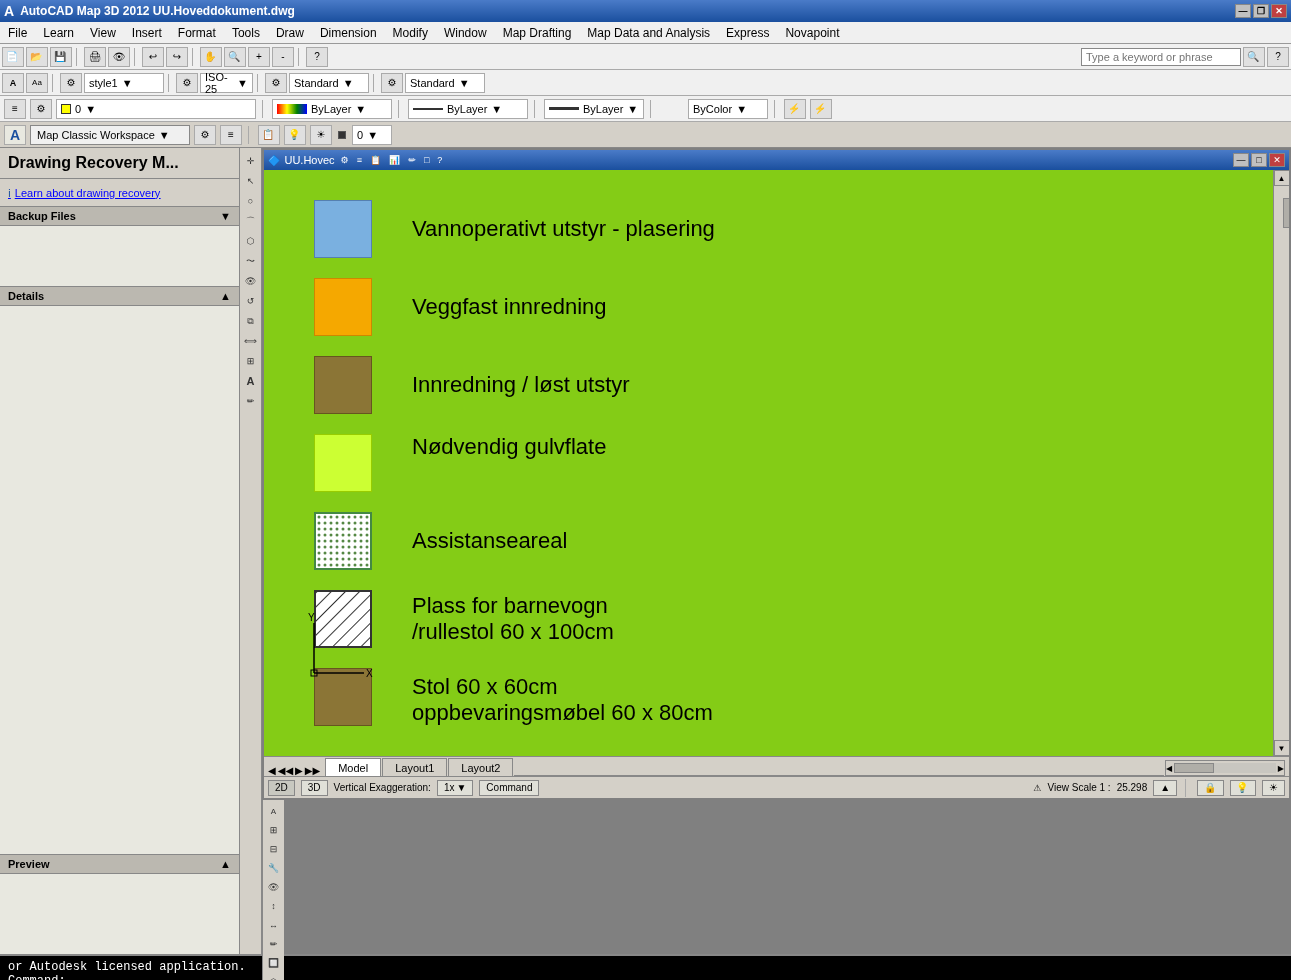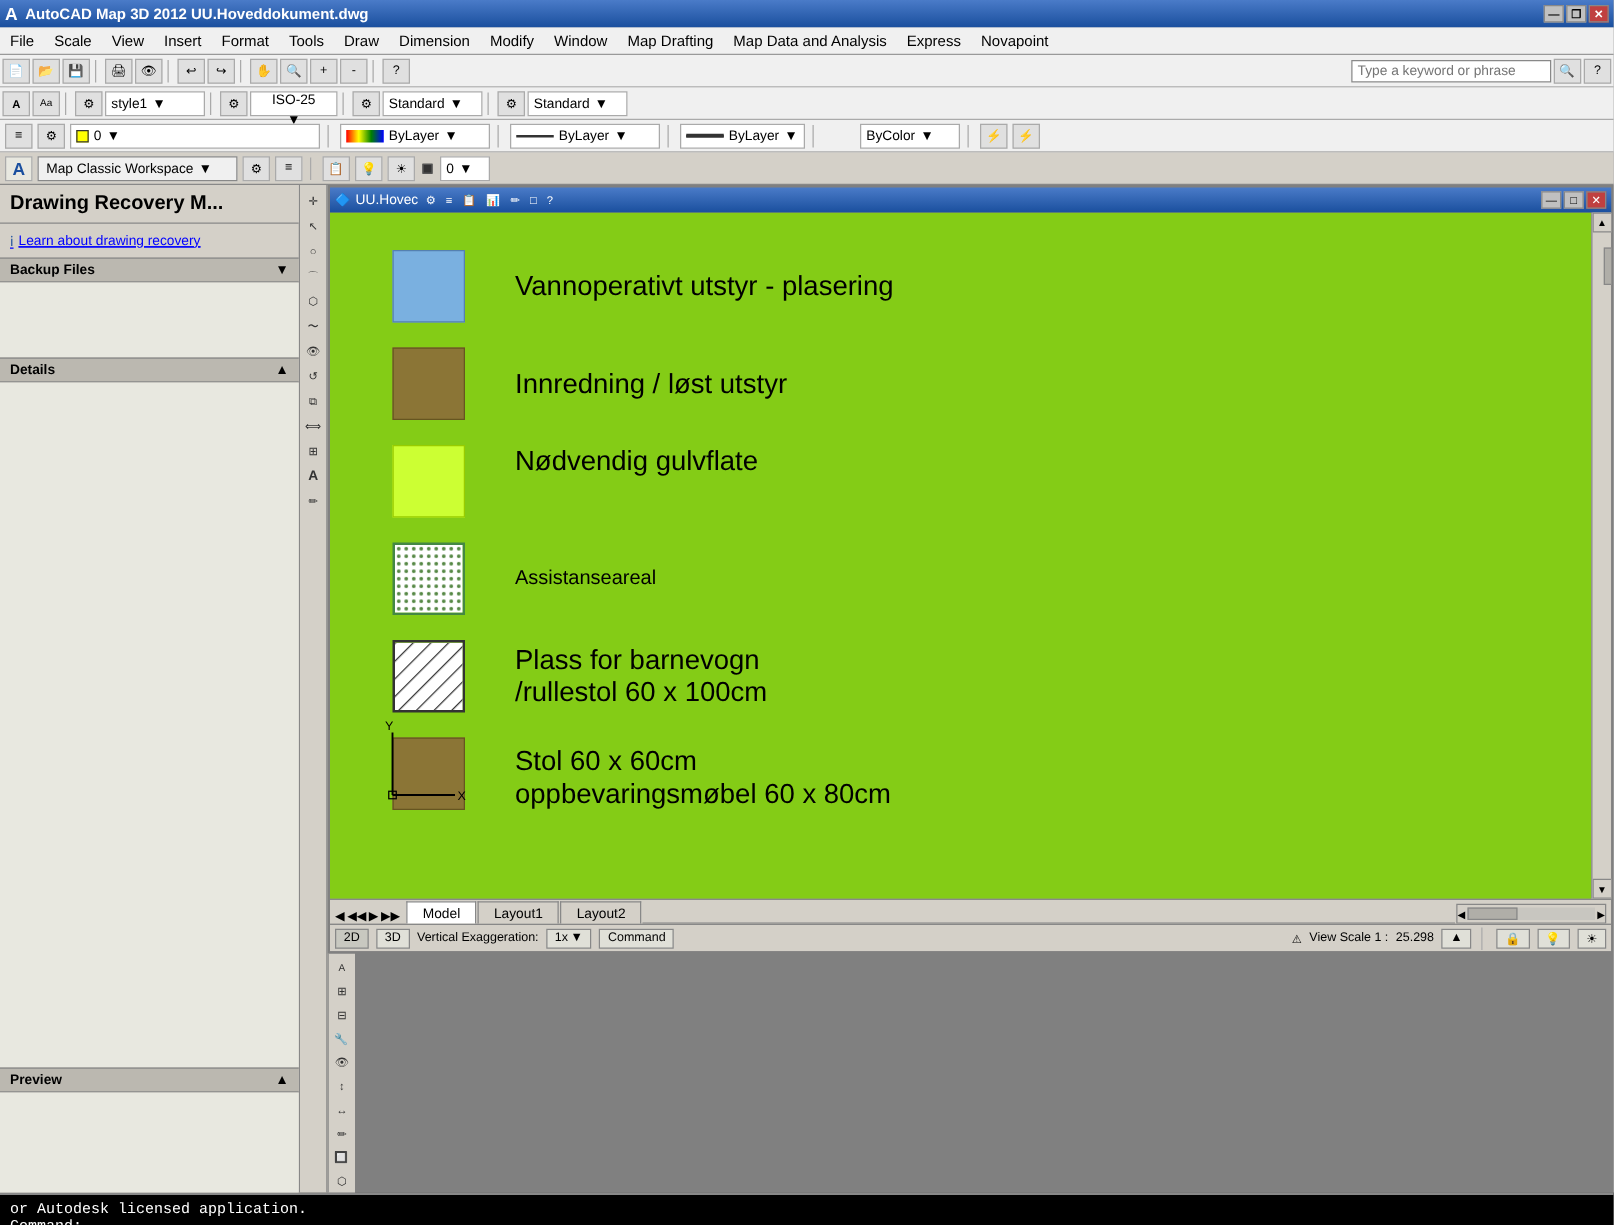--- a/index.html
+++ b/index.html
@@ -316,21 +316,21 @@
   </div>
   <div id="titlebar-right">
     <div class="title-btn">—</div>
     <div class="title-btn">❐</div>
     <div class="title-btn" style="background:#c04040; color:white;">✕</div>
   </div>
 </div>
 
 <div id="menubar">
   <div class="menu-item">File</div>
-  <div class="menu-item">Scale</div>
+  <div class="menu-item">Learn</div>
   <div class="menu-item">View</div>
   <div class="menu-item">Insert</div>
   <div class="menu-item">Format</div>
   <div class="menu-item">Tools</div>
   <div class="menu-item">Draw</div>
   <div class="menu-item">Dimension</div>
   <div class="menu-item">Modify</div>
   <div class="menu-item">Window</div>
   <div class="menu-item">Map Drafting</div>
   <div class="menu-item">Map Data and Analysis</div>
@@ -370,21 +370,21 @@
       <span style="font-size:8px;">Aa</span>
     </div>
   <div class="tb-separator"></div>
   <div class="tb-btn">⚙</div>
   <div class="tb-dropdown" style="width:80px;">
     <span>style1</span>
     <span>▼</span>
   </div>
   <div class="tb-separator"></div>
   <div class="tb-btn">⚙</div>
-  <div class="tb-dropdown" style="width:70px;flex-direction:column;">
+  <div class="tb-dropdown" style="width:53px;">
     <span>ISO-25</span>
     <span>▼</span>
   </div>
   <div class="tb-separator"></div>
   <div class="tb-btn">⚙</div>
   <div class="tb-dropdown" style="width:80px;">
     <span>Standard</span>
     <span>▼</span>
   </div>
   <div class="tb-separator"></div>
@@ -522,20 +522,24 @@
 
             <div class="drawing-canvas">
 
               <div style="padding: 30px 50px; display:flex; flex-direction:column; gap:20px; background:#84cc16; height:100%;">
 
                 <div style="display:flex; align-items:center; gap:40px;">
                   <div style="width:58px; height:58px; background:#7ab0e0; border:1px solid #5580b0; flex-shrink:0;"></div>
                   <span style="font-size:22px; font-family:Arial,sans-serif;">Vannoperativt utstyr - plasering</span>
                 </div>
 
+                <div style="display:flex; align-items:center; gap:40px;">
+                  <div style="width:58px; height:58px; background:#f5a800; border:1px solid #cc8800; flex-shrink:0;"></div>
+                  <span style="font-size:22px; font-family:Arial,sans-serif;">Veggfast innredning</span>
+                </div>
 
                 <div style="display:flex; align-items:center; gap:40px;">
                   <div style="width:58px; height:58px; background:#8b7536; border:1px solid #665520; flex-shrink:0;"></div>
                   <span style="font-size:22px; font-family:Arial,sans-serif;">Innredning / løst utstyr</span>
                 </div>
 
                 <div style="display:flex; align-items:flex-start; gap:40px;">
                   <div style="width:58px; height:58px; background:#ccff33; border:1px solid #99cc00; flex-shrink:0;"></div>
                   <span style="font-size:22px; font-family:Arial,sans-serif;">Nødvendig gulvflate</span>
                 </div>
@@ -543,21 +547,21 @@
                 <div style="display:flex; align-items:center; gap:40px;">
                   <div style="width:58px; height:58px; border:2px solid #448844; flex-shrink:0; position:relative; overflow:hidden;">
                     <svg width="58" height="58" xmlns="http://www.w3.org/2000/svg">
                       <rect width="58" height="58" fill="white"></rect>
                       <pattern id="dots" x="0" y="0" width="6" height="6" patternUnits="userSpaceOnUse">
                         <circle cx="3" cy="3" r="1.5" fill="#558844"></circle>
                       </pattern>
                       <rect width="58" height="58" fill="url(#dots)"></rect>
                     </svg>
                   </div>
-                  <span style="font-size:16px; font-family:Arial,sans-serif;text-align:right;">Assistanseareal</span>
+                  <span style="font-size:22px; font-family:Arial,sans-serif;text-align:right;">Assistanseareal</span>
                 </div>
 
                 <div style="display:flex; align-items:center; gap:40px;">
                   <div style="width:58px; height:58px; border:2px solid #333; flex-shrink:0; overflow:hidden;">
                     <svg width="58" height="58" xmlns="http://www.w3.org/2000/svg">
                       <rect width="58" height="58" fill="white"></rect>
                       <pattern id="hatch" x="0" y="0" width="10" height="10" patternUnits="userSpaceOnUse" patternTransform="rotate(45)">
                         <line x1="0" y1="0" x2="0" y2="10" stroke="#333" stroke-width="2"></line>
                       </pattern>
                       <rect width="58" height="58" fill="url(#hatch)"></rect>

